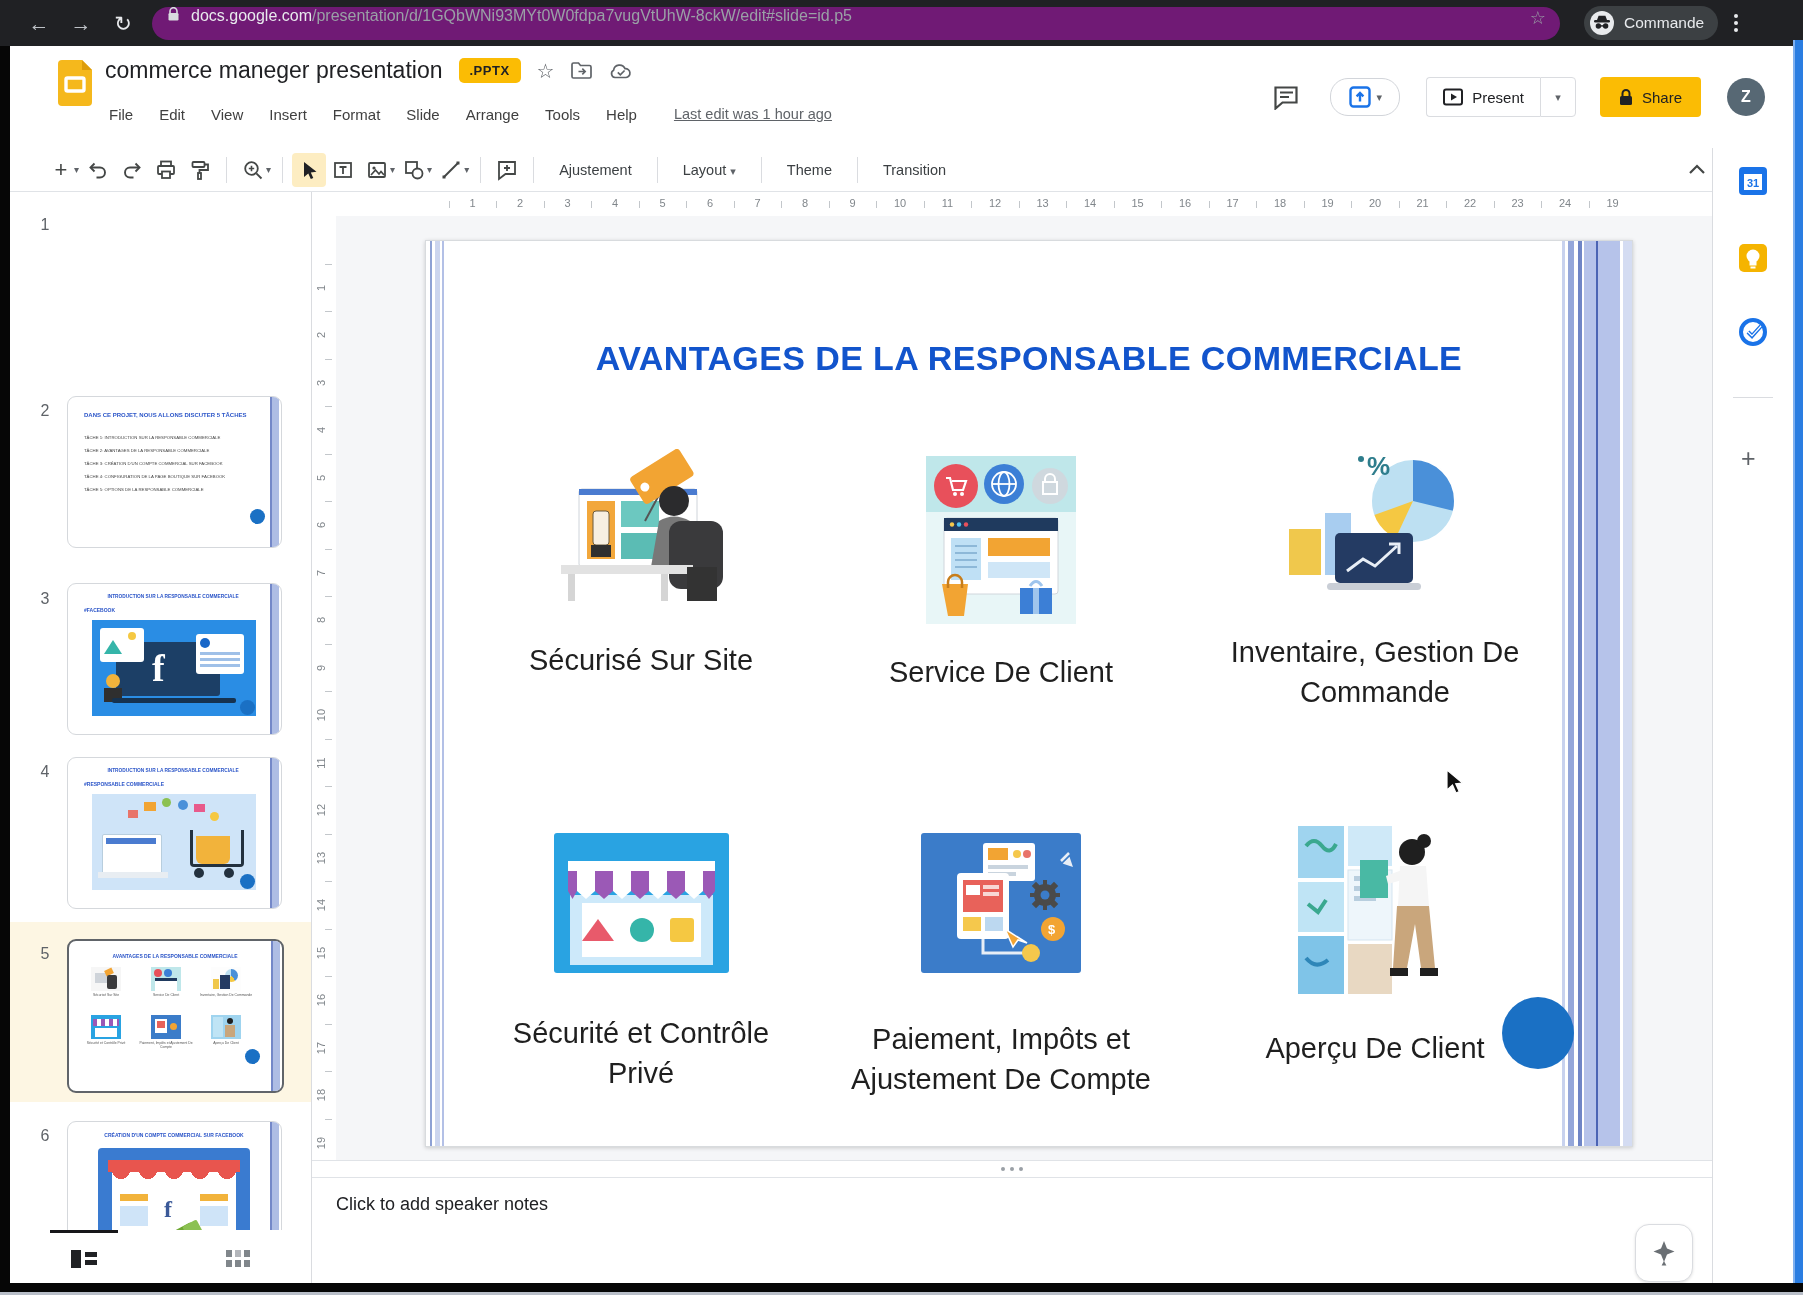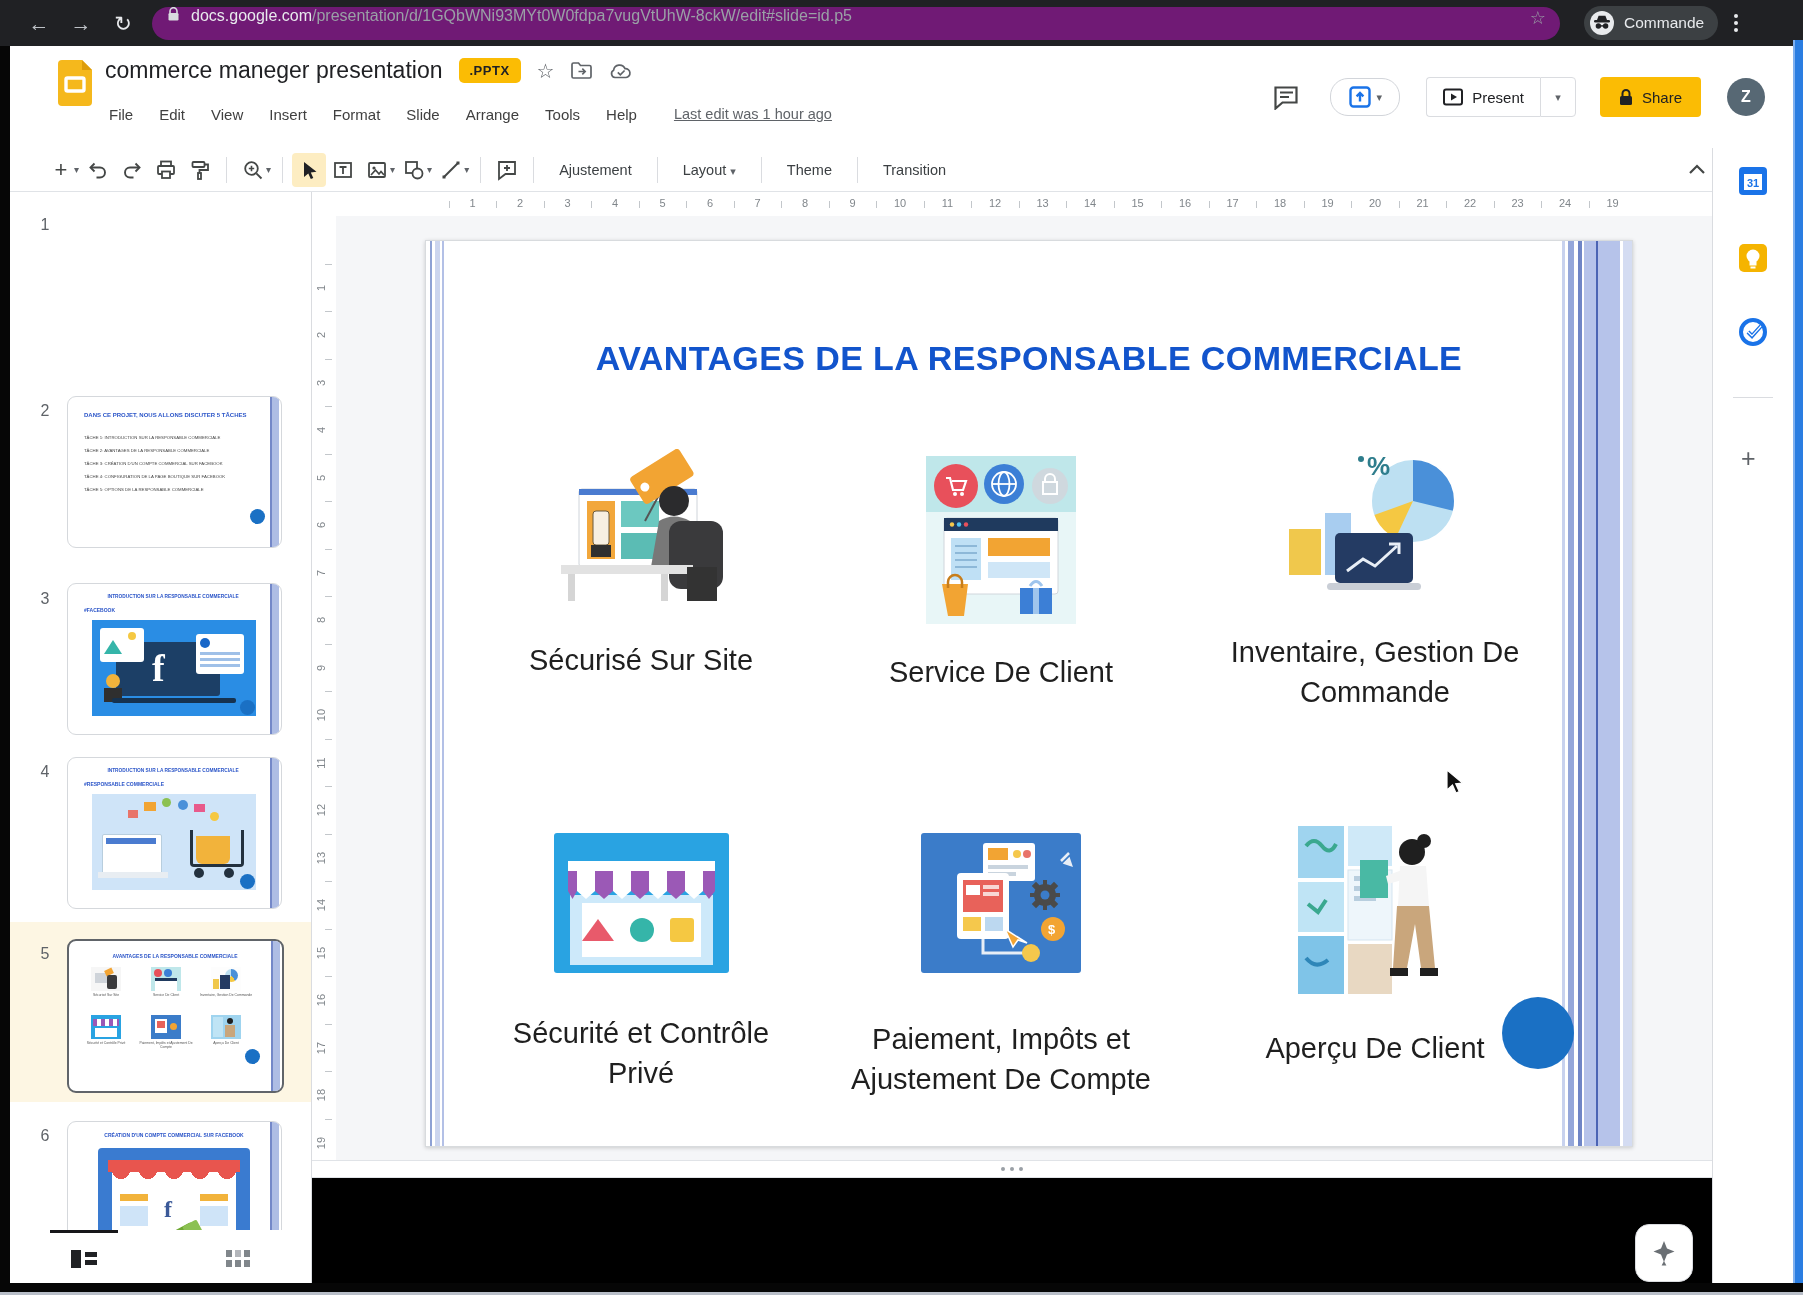--- a/index.html
+++ b/index.html
@@ -570,20 +570,23 @@
 
   <svg class="cursorov" width="22" height="26" viewBox="0 0 22 26">
     <polygon points="2,1 2,21 7.5,16 11,24 14.2,22.6 10.7,14.8 17.5,14" fill="#111" stroke="#fff" stroke-width="1.2"></polygon>
   </svg>
 
   <div class="notes-handle">
       <i></i>
       <i></i>
       <i></i>
     </div>
+  <div class="notes">
+    <div class="notes-text">Click to add speaker notes</div>
+  </div>
 
   <div class="lborder"></div>
   <div class="panel">
     <div class="selband"></div>
 
     <div class="tnum" style="top:24px">1</div>
 
     <div class="tnum" style="top:210px">2</div>
     <div class="thumb" style="top:204px">
       <div class="t-rstripe"></div>

